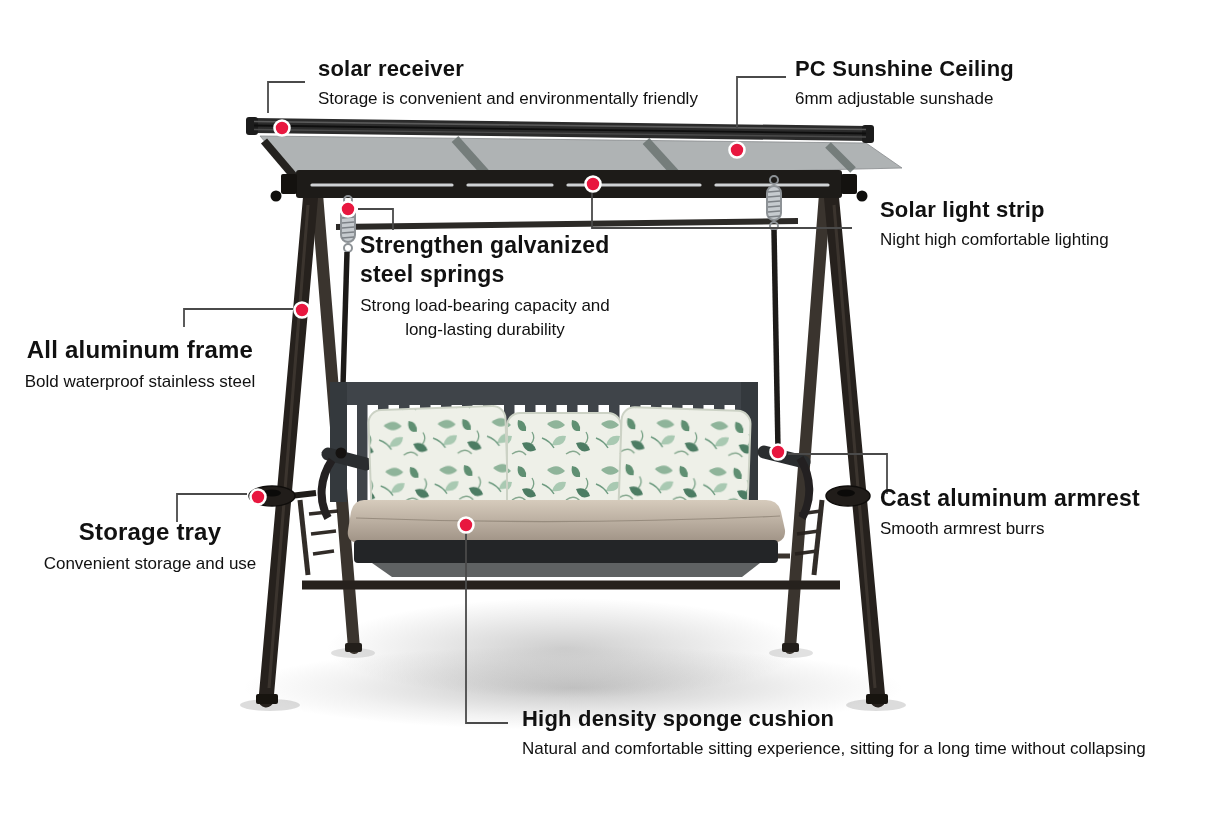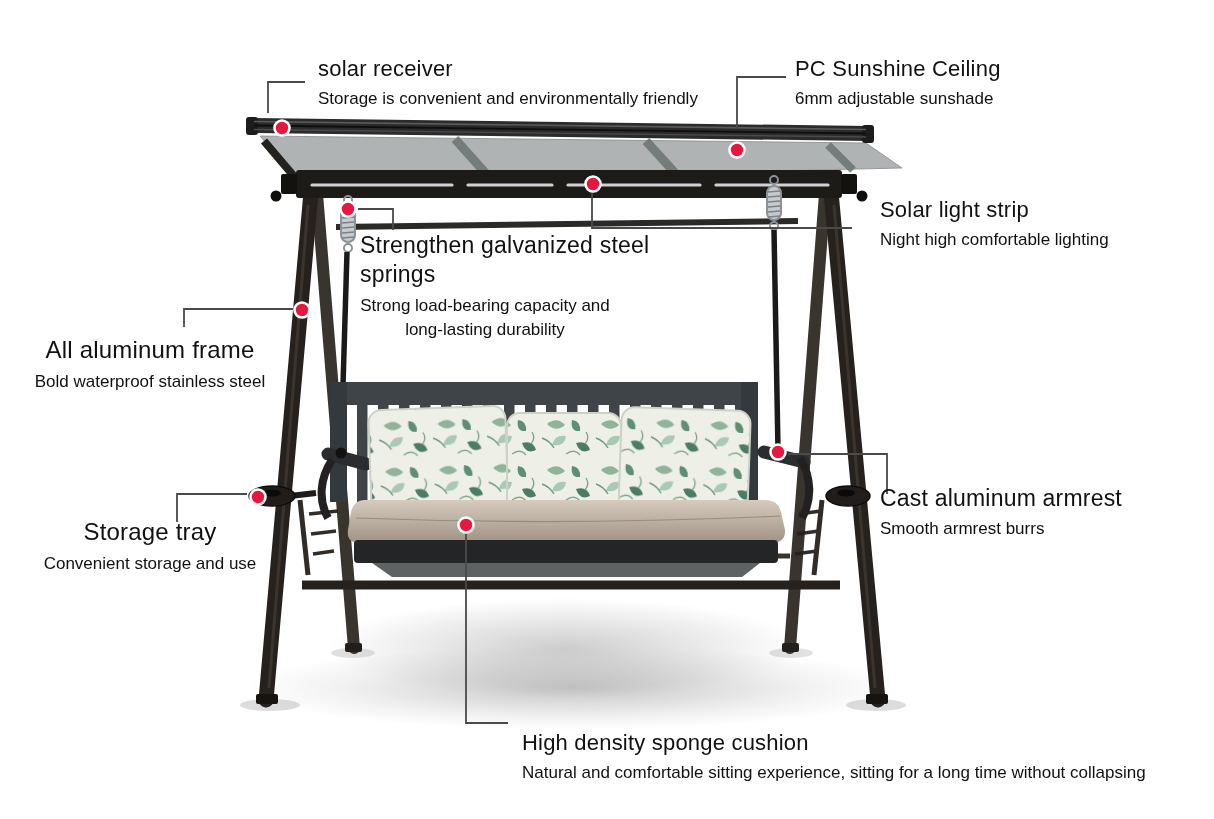--- a/index.html
+++ b/index.html
@@ -3,37 +3,37 @@
 <meta charset="utf-8">
 <style>
   html,body{margin:0;padding:0;background:#fff;}
   body{
     width:1214px;height:819px;position:relative;overflow:hidden;
     font-family:"Liberation Sans",sans-serif;color:#111;
   }
   #scene{position:absolute;left:0;top:0;}
   
   .ann{position:absolute;color:var(--text-black,#111);}
-  .ann .t{font-weight:normal;font-size:22px;line-height:1.28;letter-spacing:.2px;}
+  .ann .t{font-weight:bold;font-size:22px;line-height:1.28;letter-spacing:.2px;}
   .ann .s{font-size:17px;line-height:1.42;margin-top:4px;}
   .nw{white-space:nowrap;}
   .ctr{text-align:center;}
   #ann-solar-receiver{left:318px;top:55px;}
   #ann-pc-ceiling{left:795px;top:55px;}
   #ann-solar-strip{left:880px;top:196px;}
   #ann-springs{left:360px;top:231px;width:300px;}
   #ann-springs .t{font-size:23px;}
   #ann-springs .s{width:250px;text-align:center;}
-  #ann-frame{left:10px;top:335px;width:280px;}
+  #ann-frame{left:0;top:335px;width:280px;}
   #ann-frame .t{font-size:24px;}
   #ann-tray{left:35px;top:517px;width:230px;}
   #ann-tray .t{font-size:24px;}
   #ann-armrest{left:880px;top:484px;}
   #ann-armrest .t{font-size:23px;}
-  #ann-cushion{left:522px;top:705px;margin-top:24px;}
+  #ann-cushion{left:522px;top:705px;}
   
   .connector{fill:none;stroke:var(--connector-gray,#4a4a4a);stroke-width:1.8;}
   .hotspot{fill:var(--accent-red,#e8173f);stroke:#fff;stroke-width:2.6;}
   .frame-stroke{stroke:var(--frame-dark,#26211d);fill:none;}
   .bench-fill{fill:var(--bench-charcoal,#3f4449);}
   .pillow-bg{fill:var(--pillow-cream,#eef0e8);}
   .leaf-main{fill:var(--leaf-green,#5f8f72);}
   .panel-fill{fill:var(--panel-gray,#a9adae);}
 </style>
 </head>

